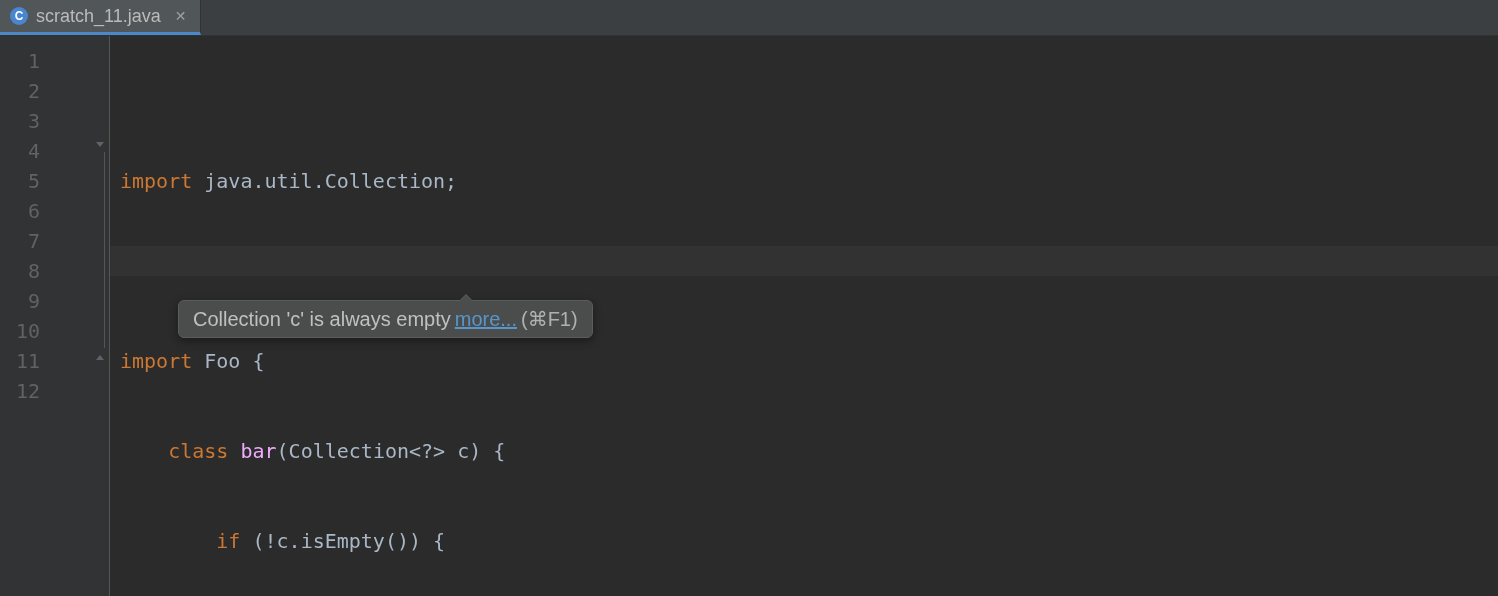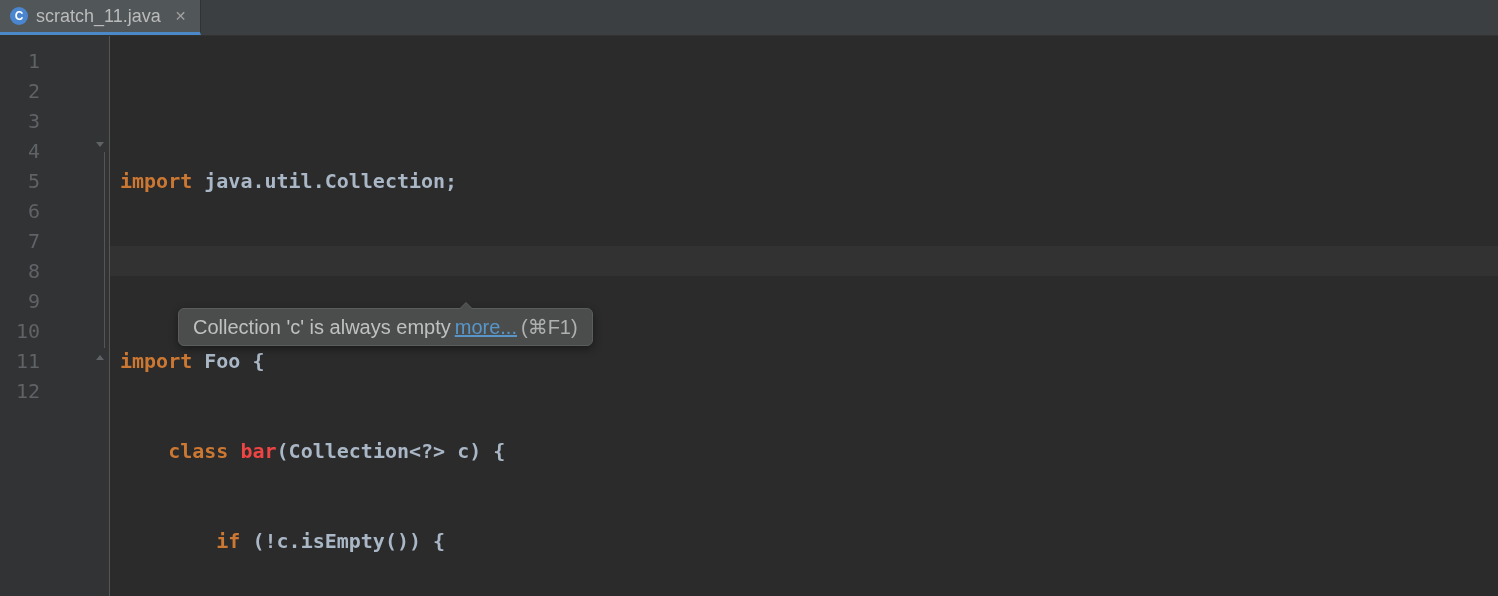--- a/index.html
+++ b/index.html
@@ -87,36 +87,35 @@
     align-items: center;
     justify-content: center;
     transform: translateX(-50%);
   }
   .code {
     flex: 1;
     padding: 10px 8px 0 10px;
     line-height: 30px;
     white-space: pre;
     position: relative;
-    font-weight: bold;
   }
   .line { height: 30px; position: relative; }
   .hl-line {
     position: absolute;
     left: 0; right: 0;
     height: 30px;
     background: #323232;
     z-index: 0;
   }
   .line > span, .line { position: relative; z-index: 1; }
   .kw { color: #cc7832; }
-  .method { color: #ef4444; }
+  .method { color: #f0abfc; }
   .tooltip {
     position: absolute;
-    top: 308px;
+    top: 300px;
     left: 178px;
     background: #4b4d4d;
     border: 1px solid #5a5d5e;
     border-radius: 6px;
     padding: 6px 14px;
     font-family: -apple-system, "Helvetica Neue", Arial, sans-serif;
     font-size: 20px;
     color: #c0c0c0;
     box-shadow: 0 3px 8px rgba(0,0,0,0.4);
     z-index: 10;

